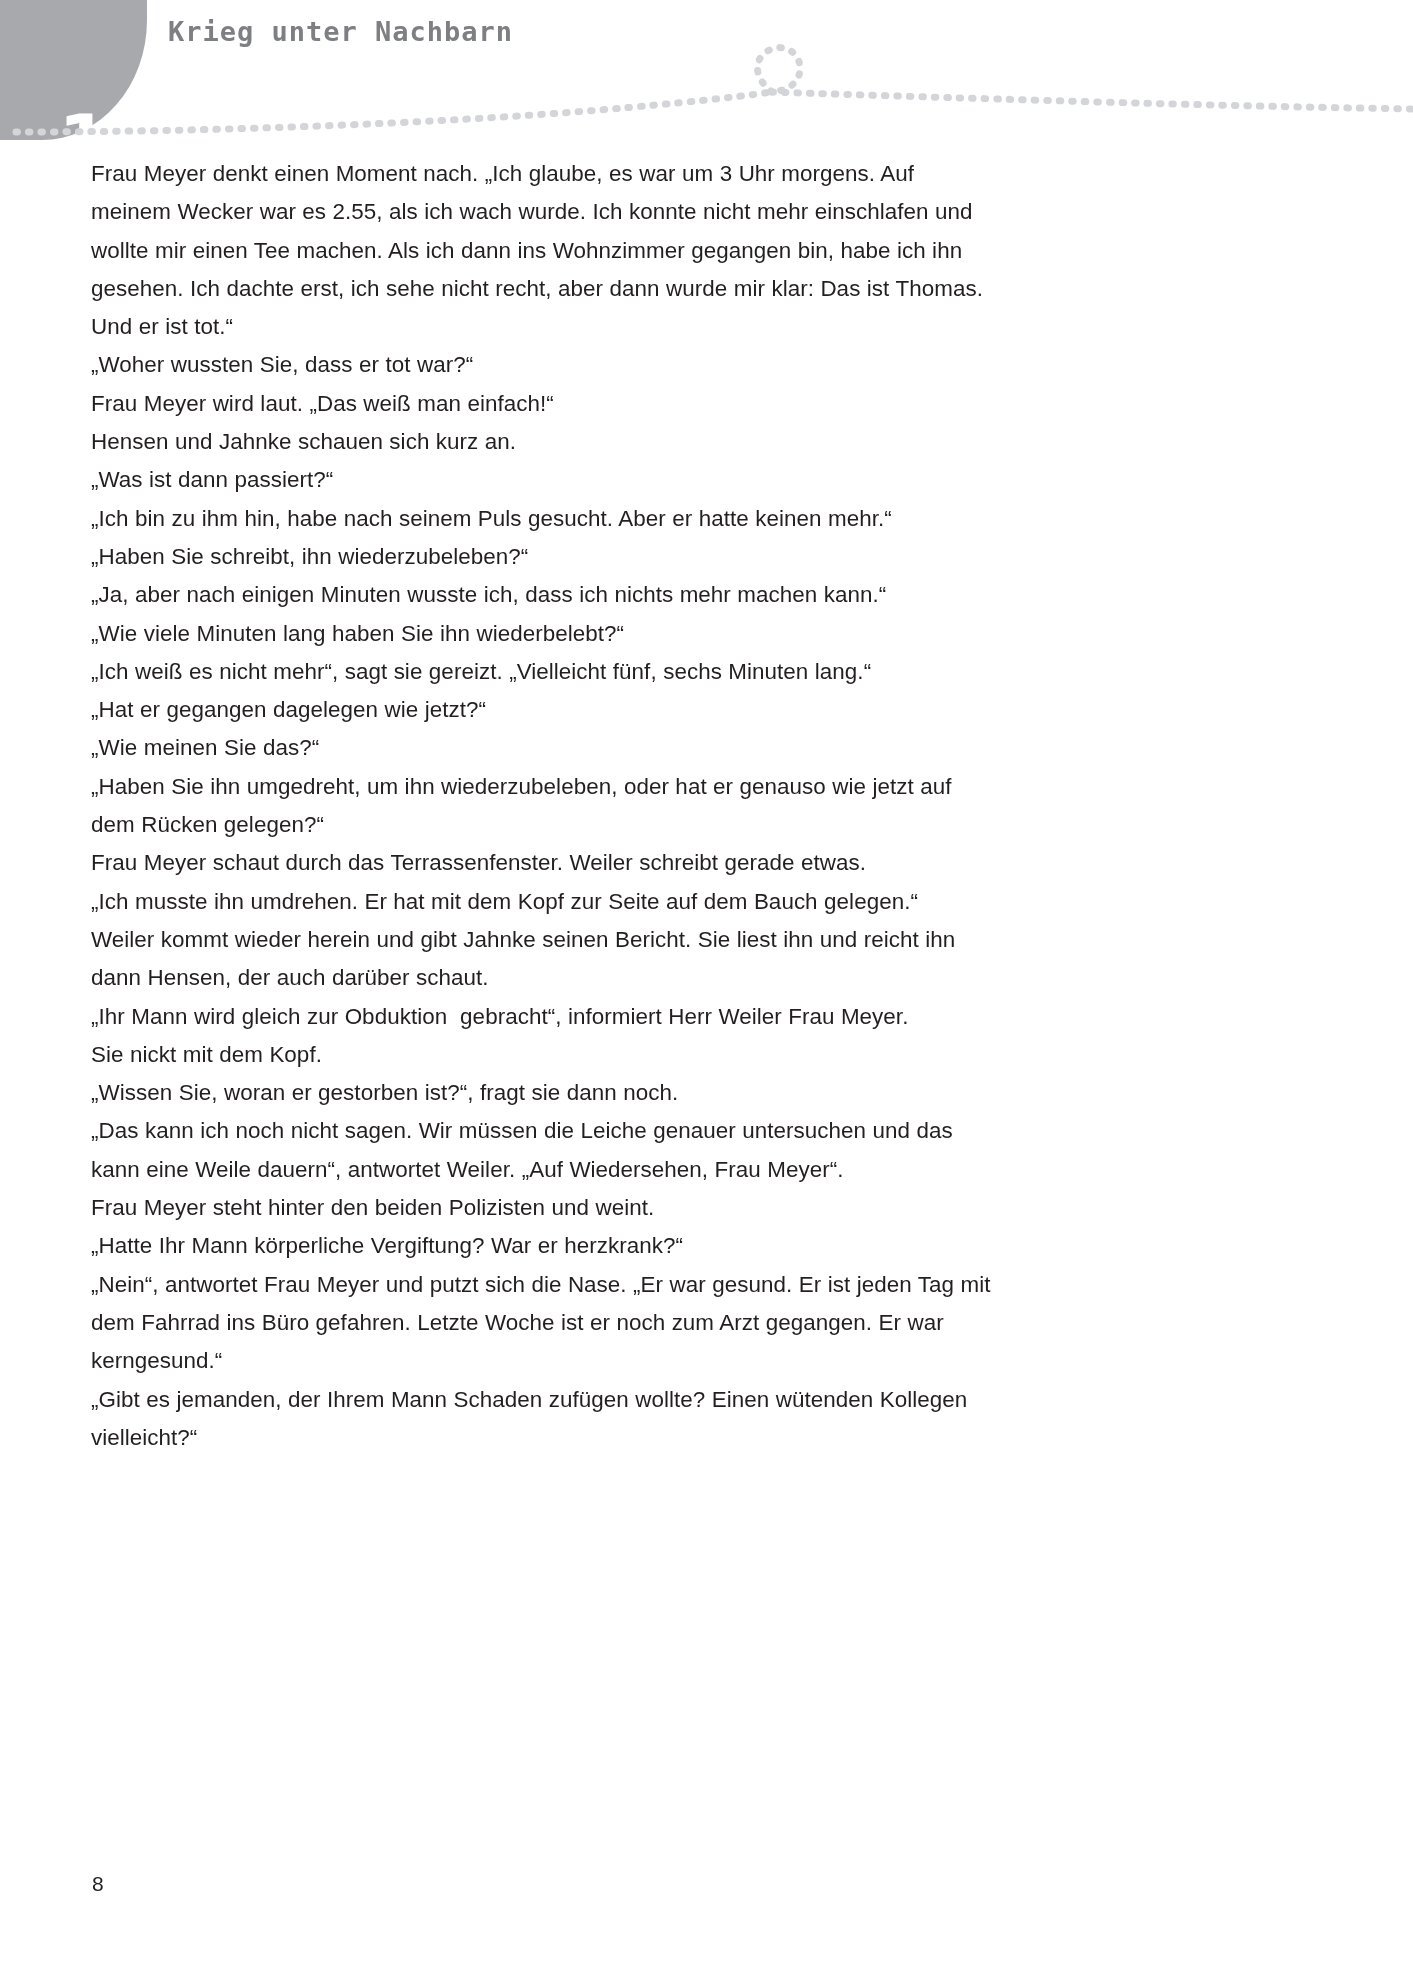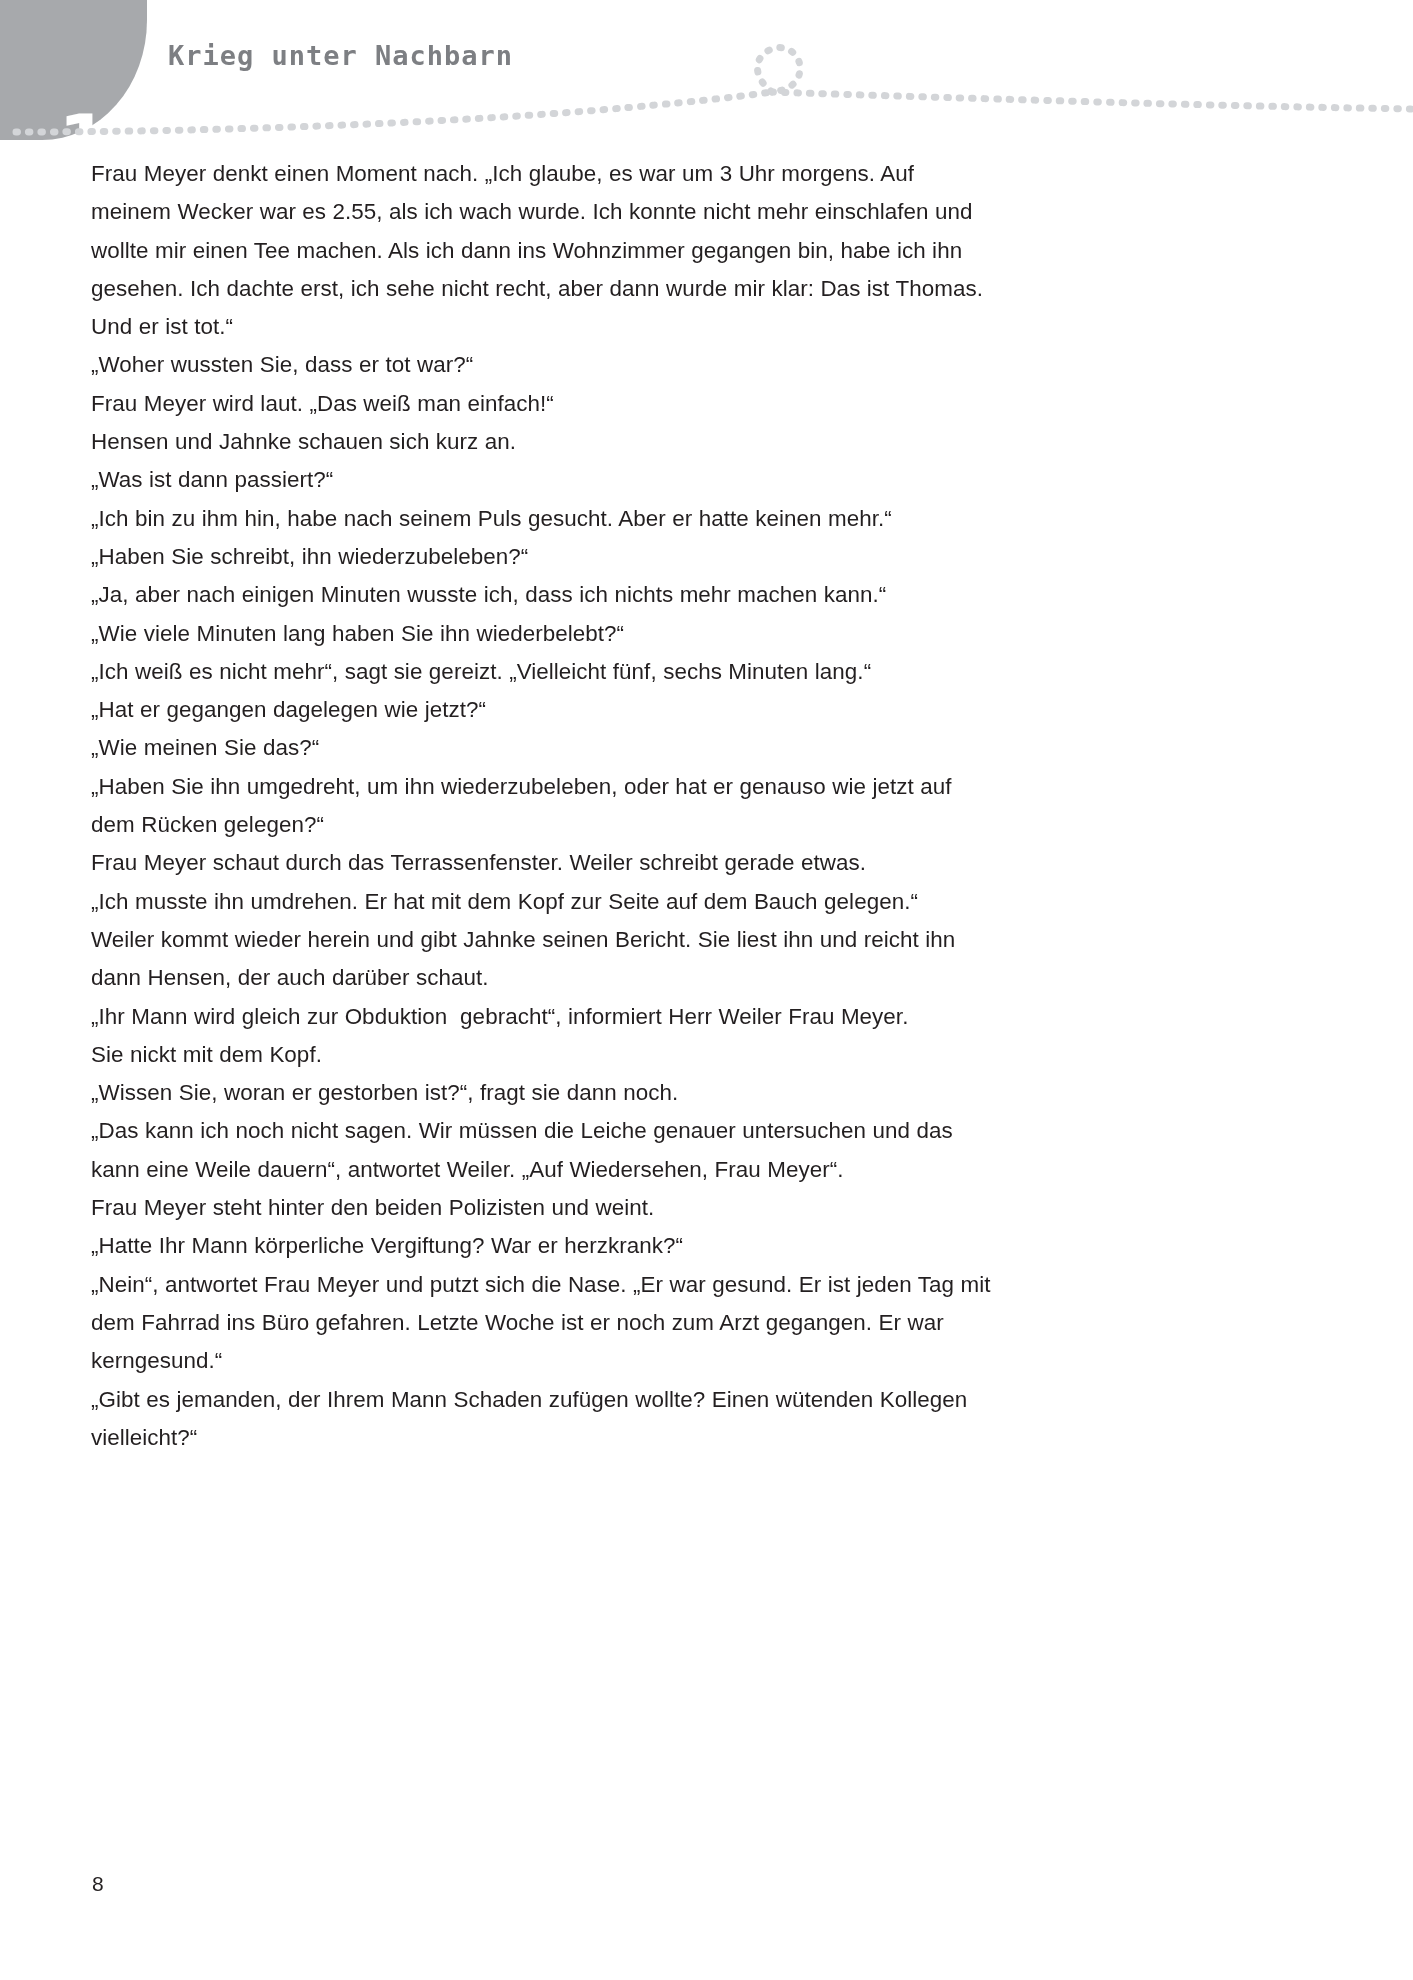--- a/index.html
+++ b/index.html
@@ -48,21 +48,21 @@
     color: #ffffff;
     font-family: "DejaVu Sans", sans-serif;
     font-weight: 700;
     font-size: 74px;
     line-height: 74px;
     letter-spacing: -2px;
   }
 
   .chapter-title {
     position: absolute;
-    top: 40px;
+    top: 16px;
     left: 168px;
     color: #7d7f83;
     font-family: "DejaVu Sans Mono", "Liberation Mono", monospace;
     font-size: 27px;
     font-weight: 700;
     letter-spacing: 1.0px;
     white-space: nowrap;
   }
 
   .deco-line {

